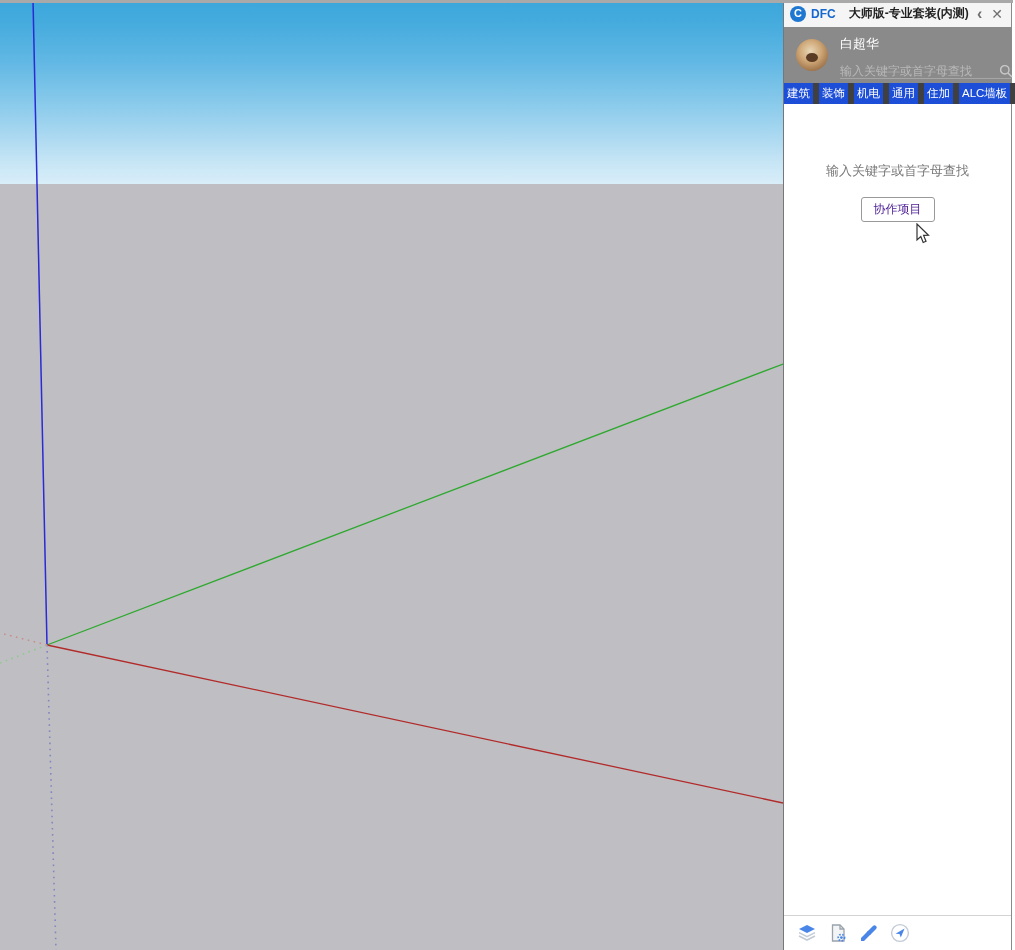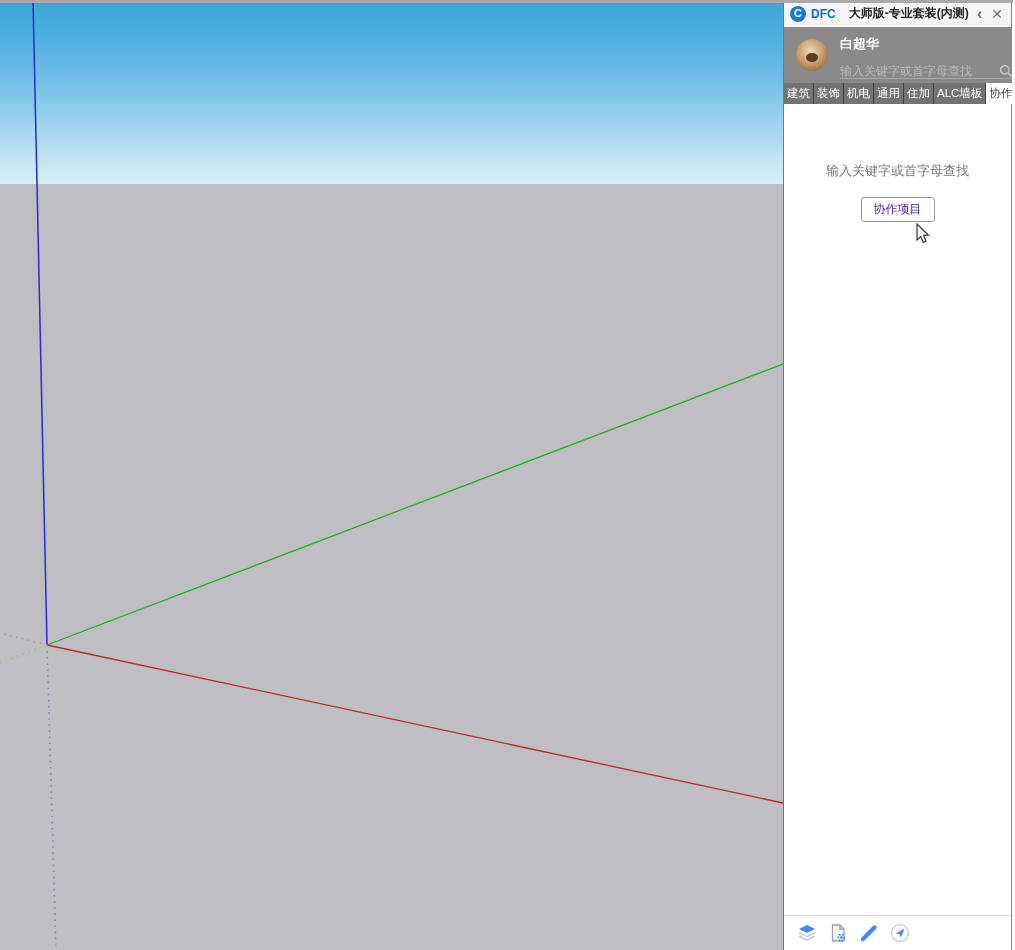--- a/index.html
+++ b/index.html
@@ -42,39 +42,39 @@
   .win-btn.collapse{font-size:16px;}
   .user-section{
     position:absolute;left:0;top:27px;width:100%;height:56px;background:#8A8A8A;
   }
   .avatar{
     position:absolute;left:12px;top:12px;width:32px;height:32px;border-radius:50%;
     background:radial-gradient(circle at 45% 38%, #e8d7b8 0%, #cfa878 40%, #9a6f46 78%, #6e4c2e 100%);
     overflow:hidden;
   }
   .avatar::after{content:"";position:absolute;left:10px;top:14px;width:12px;height:9px;border-radius:50%;background:#5a3c24;}
-  .user-name{position:absolute;left:56px;top:8px;color:#ffffff;font-size:13px;font-weight:700;}
+  .user-name{position:absolute;left:56px;top:8px;color:#ffffff;font-size:13px;font-weight:400;}
   .search-row{
     position:absolute;left:56px;top:30px;right:0;height:21px;
     border-bottom:1px solid #a6a6a6;display:flex;align-items:flex-end;
   }
   .search-input{
     flex:1;background:transparent;border:none;outline:none;color:#eeeeee;
     font-size:12px;padding:0;font-family:inherit;
   }
   .search-input::placeholder{color:#b9b9b9;opacity:1;}
   .search-icon{flex:none;width:14px;height:14px;margin-left:4px;}
   
   .tabs{
     position:absolute;left:0;top:83px;width:100%;height:21px;display:flex;background:#9C9C9C;
   }
   .tab{
     flex:1 1 auto;display:flex;align-items:center;justify-content:center;
-    background:#737373;color:#ffffff;font-size:11.5px;white-space:nowrap;
-    border-right:1px solid #404040;padding:0 3px;cursor:default;
+    background:#1d4ed8;color:#ffffff;font-size:11.5px;white-space:nowrap;
+    border-right:6px solid #404040;padding:0 3px;cursor:default;
   }
   .tab.wide{flex:1.7 1 auto;}
   .tab:last-child{border-right:none;}
   .tab.active{background:#ffffff;color:#444444;}
   
   .content{position:absolute;left:0;top:104px;right:0;bottom:35px;background:#ffffff;}
   .collab-message{
     position:absolute;left:0;right:0;top:58px;text-align:center;
     color:#787878;font-size:13px;
   }

